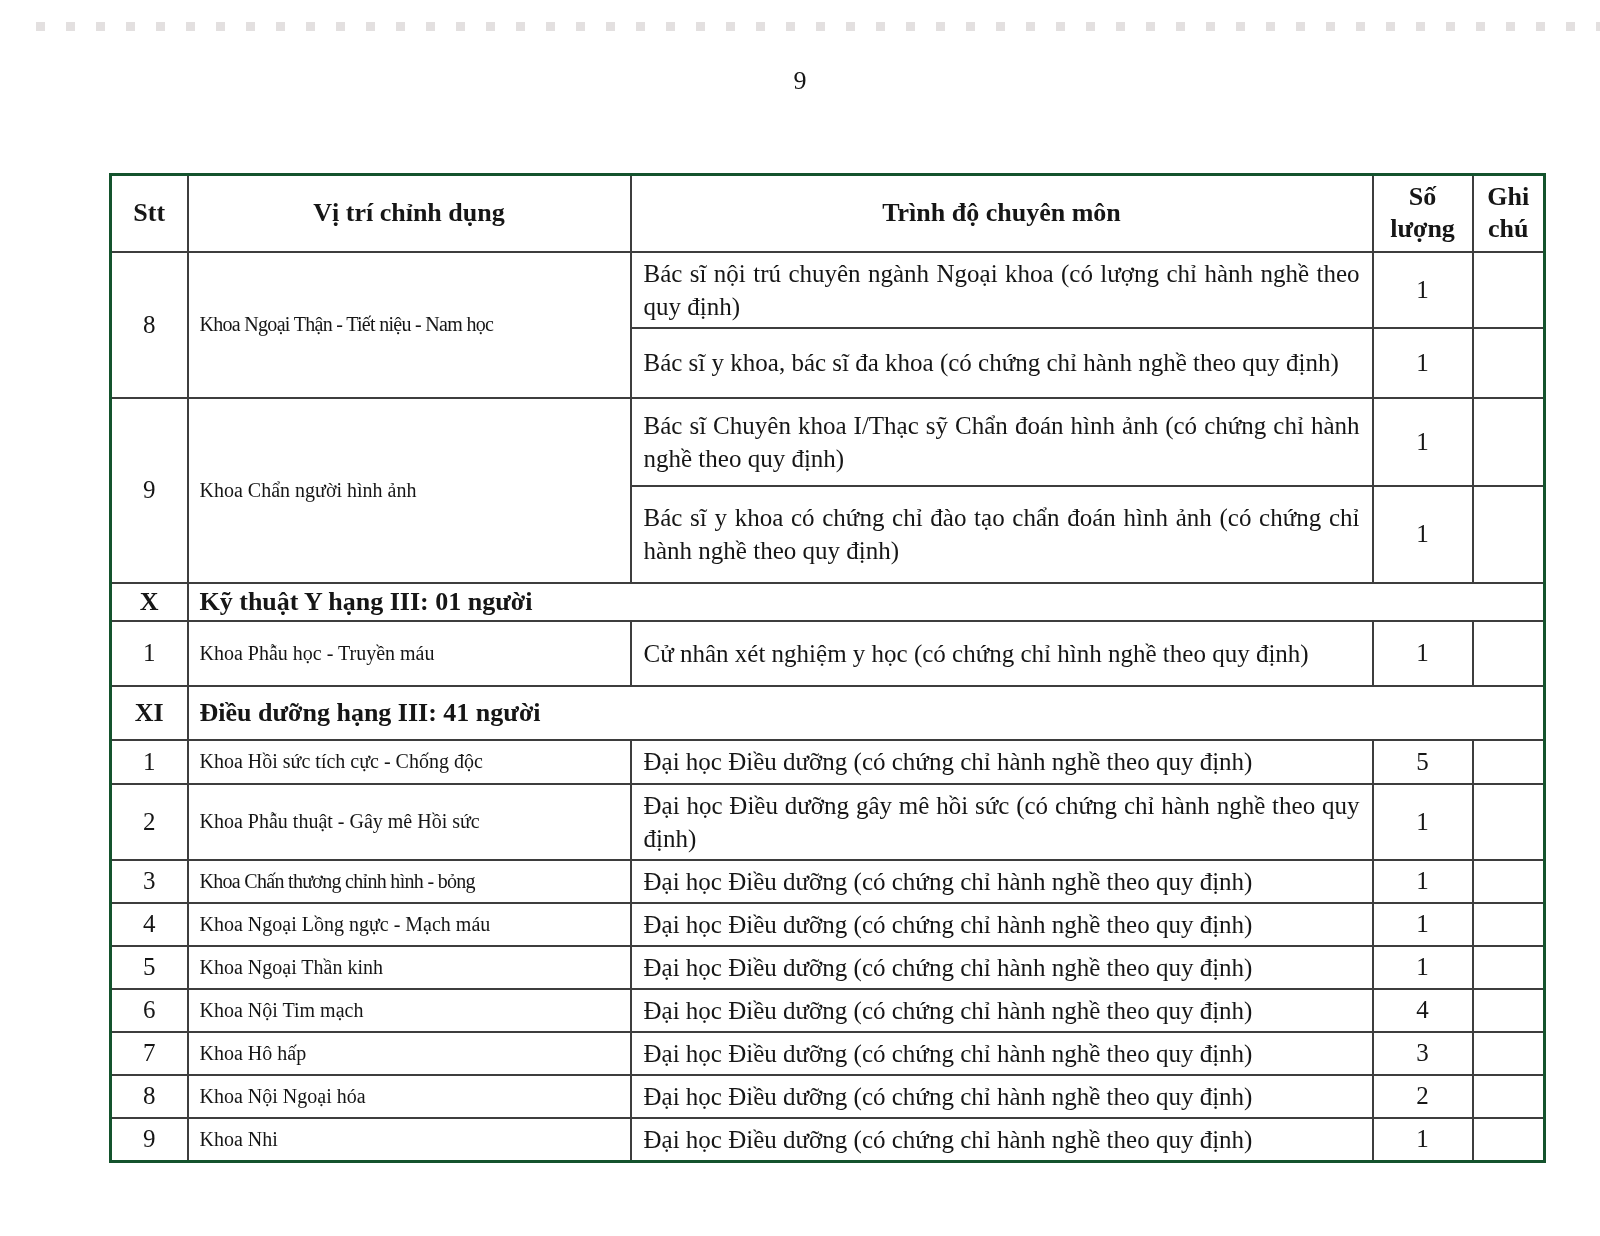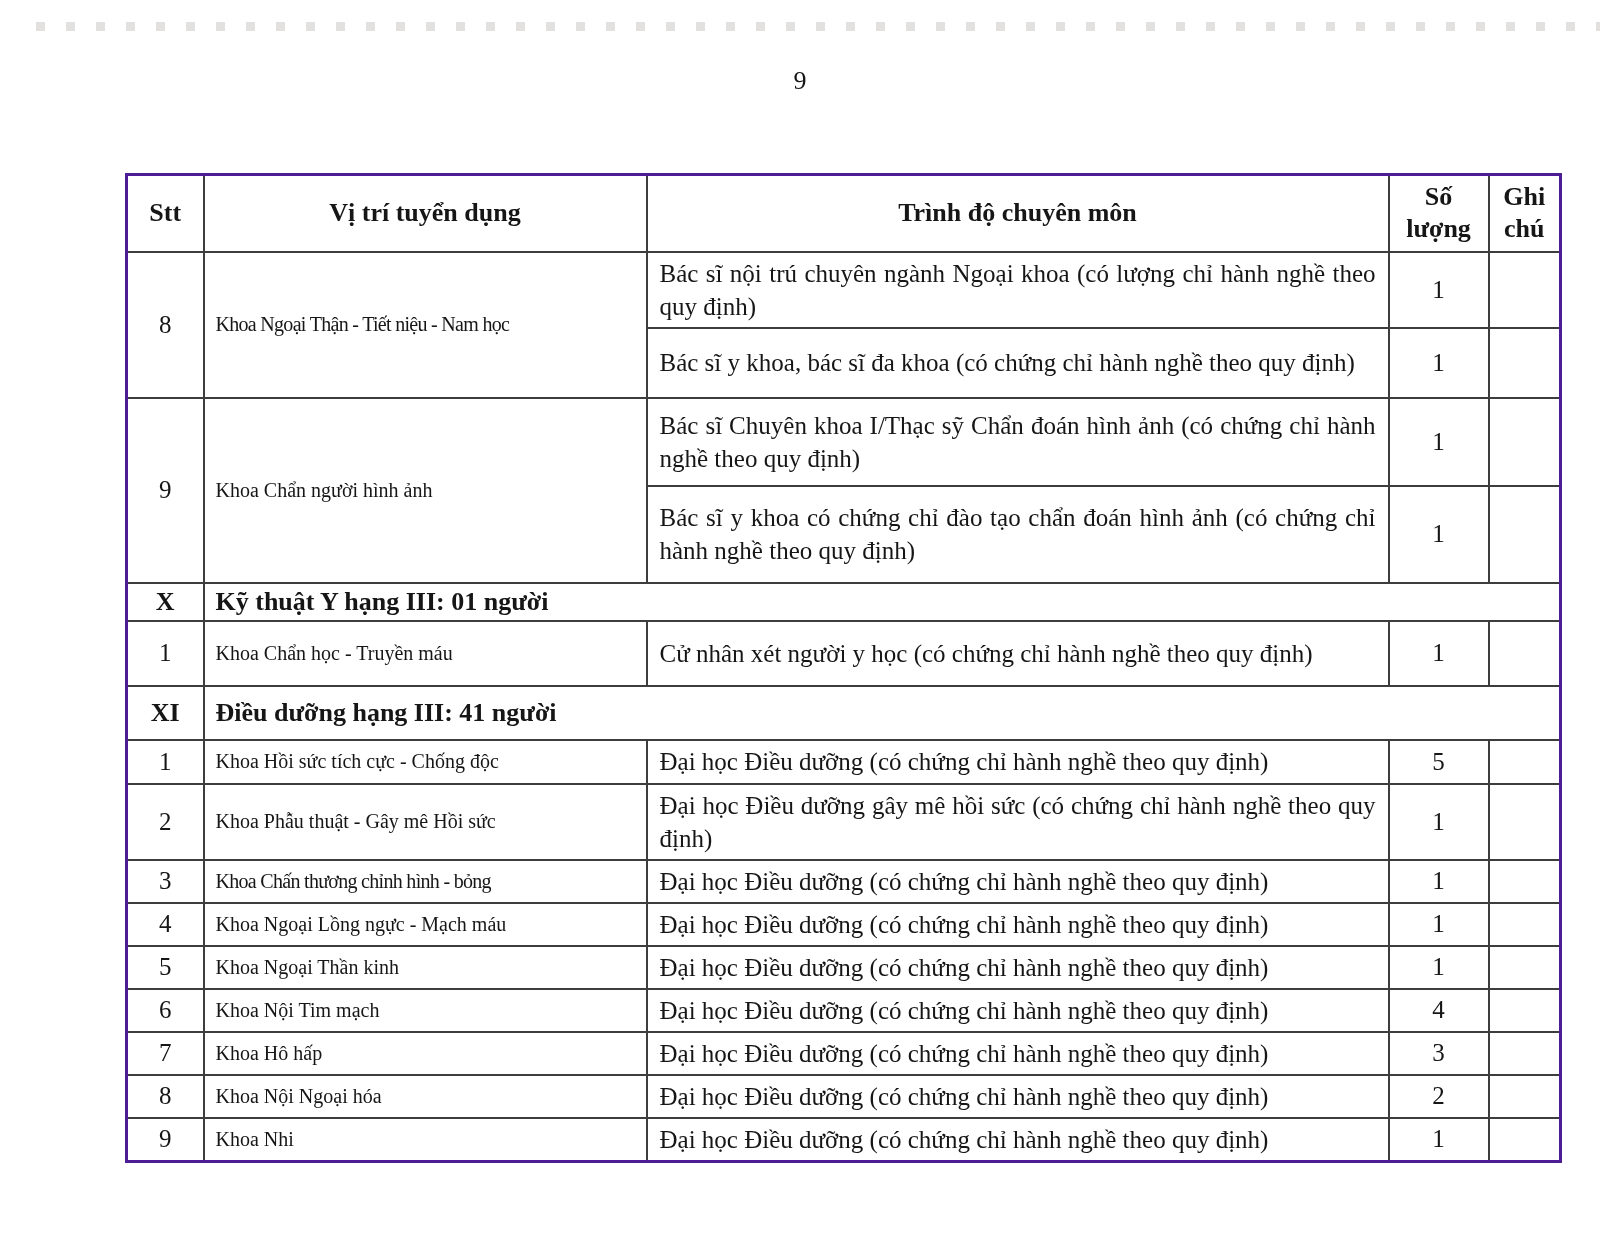--- a/index.html
+++ b/index.html
@@ -29,26 +29,26 @@
   .page-number {
     position: absolute;
     top: 66px;
     left: 0;
     width: 1600px;
     text-align: center;
     font-size: 26px;
   }
   table.doc-table {
     position: absolute;
-    left: 125px;
+    left: 109px;
     top: 173px;
     width: 1434px;
     border-collapse: collapse;
     table-layout: fixed;
-    border: 3px solid #4c1d95;
+    border: 3px solid #14532d;
     font-family: Liberation Serif, serif;
   }
   .doc-table th, .doc-table td {
     border: 2px solid #3d3d3d;
     font-size: 25px;
     vertical-align: middle;
     overflow: hidden;
   }
   .doc-table th {
     font-size: 26px;
@@ -119,21 +119,21 @@
     <col style="width:77px">
     <col style="width:443px">
     <col style="width:742px">
     <col style="width:100px">
     <col style="width:72px">
   </colgroup>
 
   <tbody>
       <tr class="h-head">
     <th>Stt</th>
-    <th>Vị trí tuyển dụng</th>
+    <th>Vị trí chỉnh dụng</th>
     <th>Trình độ chuyên môn</th>
     <th>Số lượng</th>
     <th>Ghi chú</th>
   </tr>
 
   <tr class="h-r8a">
     <td class="c-stt" rowspan="2">8</td>
     <td class="c-pos condensed" rowspan="2">Khoa Ngoại Thận - Tiết niệu - Nam học</td>
     <td class="c-qual">Bác sĩ nội trú chuyên ngành Ngoại khoa (có lượng chỉ hành nghề theo quy định)</td>
     <td class="c-qty">1</td>
@@ -157,22 +157,22 @@
     <td class="c-qty">1</td>
     <td class="c-note"></td>
   </tr>
 
   <tr class="h-secx">
     <td class="c-stt section-stt">X</td>
     <td class="c-section" colspan="4">Kỹ thuật Y hạng III: 01 người</td>
   </tr>
   <tr class="h-x1">
     <td class="c-stt">1</td>
-    <td class="c-pos">Khoa Chẩn học - Truyền máu</td>
-    <td class="c-qual">Cử nhân xét người y học (có chứng chỉ hành nghề theo quy định)</td>
+    <td class="c-pos">Khoa Phẫu học - Truyền máu</td>
+    <td class="c-qual">Cử nhân xét nghiệm y học (có chứng chỉ hình nghề theo quy định)</td>
     <td class="c-qty">1</td>
     <td class="c-note"></td>
   </tr>
 
   <tr class="h-secxi">
     <td class="c-stt section-stt">XI</td>
     <td class="c-section" colspan="4">Điều dưỡng hạng III: 41 người</td>
   </tr>
   <tr class="h-xi1">
     <td class="c-stt">1</td>

